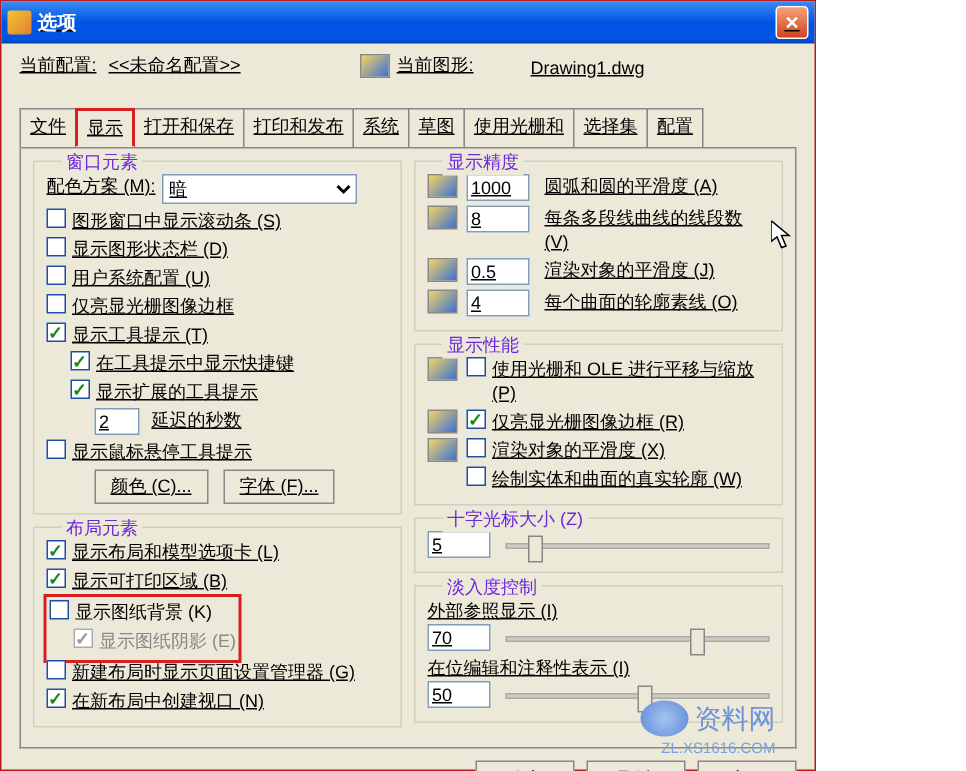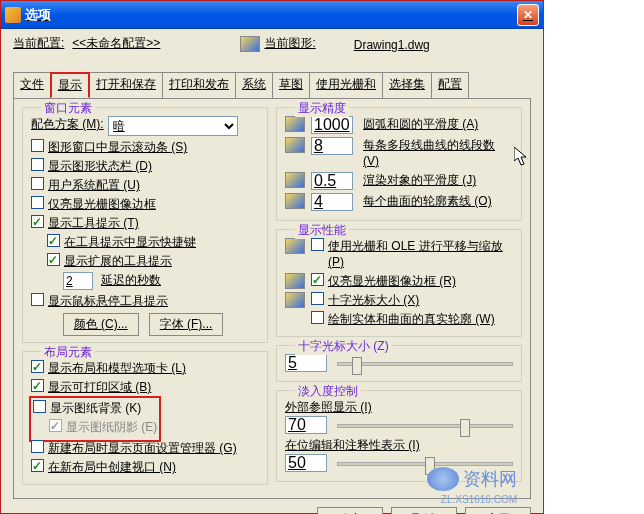--- a/index.html
+++ b/index.html
@@ -23,21 +23,21 @@
 .group .gtitle { position: absolute; top: -8px; left: 6px; background: #ece9d8; color: #6d28d9; padding: 0 3px; margin-left: 12px; }
 .row { display: flex; align-items: flex-start; margin-bottom: 3px; line-height: 16px; }
 .chk { appearance: none; width: 13px; height: 13px; border: 1px solid #1c4fa0; background: #fff; margin-right: 4px; position: relative; cursor: pointer; flex-shrink: 0; }
 .chk.checked::after { content: "✓"; position: absolute; top: -2px; left: 0; color: #1a8a1a; font-size: 12px; font-weight: bold; }
 .chk.dis { border-color: #aaa; }
 .chk.dis.checked::after { color: #999; }
 .inset1 { margin-left: 16px; }
 .inset2 { margin-left: 32px; }
 select { font-size: 12px; height: 20px; border: 1px solid #7f9db9; background: #fff; }
 input.num { width: 30px; height: 18px; border: 1px solid #7f9db9; font-size: 12px; padding: 0 2px; }
-input.pnum { width: 42px; height: 18px; border: 1px solid #7f9db9; font-size: 16px; padding: 0 2px; }
+input.pnum { width: 42px; height: 18px; border: 1px solid #7f9db9; font-size: 12px; padding: 0 2px; }
 .btn { border: 1px solid #888; background: #ece9d8; padding: 2px 10px; font-size: 12px; cursor: pointer; margin-right: 4px; }
 .btnrow { display: flex; justify-content: center; gap: 6px; margin-top: 4px; }
 .picon { width: 20px; height: 16px; background: linear-gradient(135deg,#f4d460,#3a70d8); margin-right: 6px; border: 1px solid #888; flex-shrink: 0; }
 .ptxt { flex: 1; }
 .highlight { border: 2px solid #d62020; padding: 2px 2px; margin: -2px; display: inline-block; }
 .dis-txt { color: #888; }
 .slider-wrap { margin: 2px 0 6px 0; }
 .slider { width: 100%; height: 4px; background: #d0cdbd; position: relative; border: 1px solid #aaa; margin-top: 6px; }
 .thumb { position: absolute; top: -6px; width: 10px; height: 18px; background: #ece9d8; border: 1px solid #888; cursor: pointer; }
 .footer { display: flex; justify-content: flex-end; gap: 8px; padding: 0 12px; align-items: center; }
@@ -209,21 +209,21 @@
                 <span>使用光栅和 OLE 进行平移与缩放 (P)</span>
               </div>
               <div class="row">
                 <span class="picon"></span>
                 <span class="chk checked"></span>
                 <span>仅亮显光栅图像边框 (R)</span>
               </div>
               <div class="row">
                 <span class="picon"></span>
                 <span class="chk"></span>
-                <span>十字光标大小 (X)</span>
+                <span>渲染对象的平滑度 (X)</span>
               </div>
               <div class="row">
                 <span style="width: 26px;"></span>
                 <span class="chk"></span>
                 <span>绘制实体和曲面的真实轮廓 (W)</span>
               </div>
             </div>
         </div>
 
         <div class="group">

